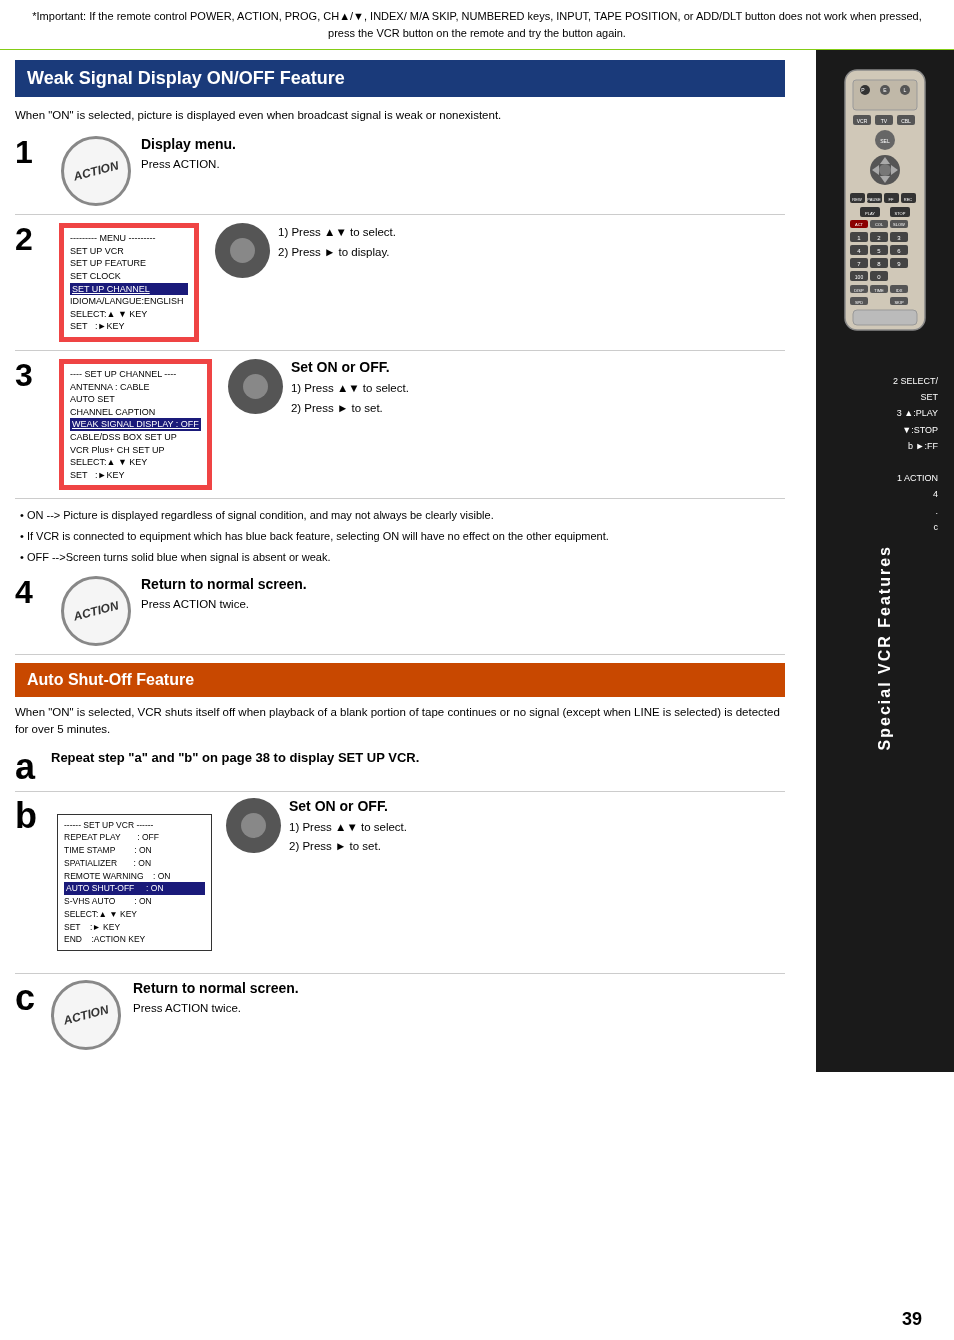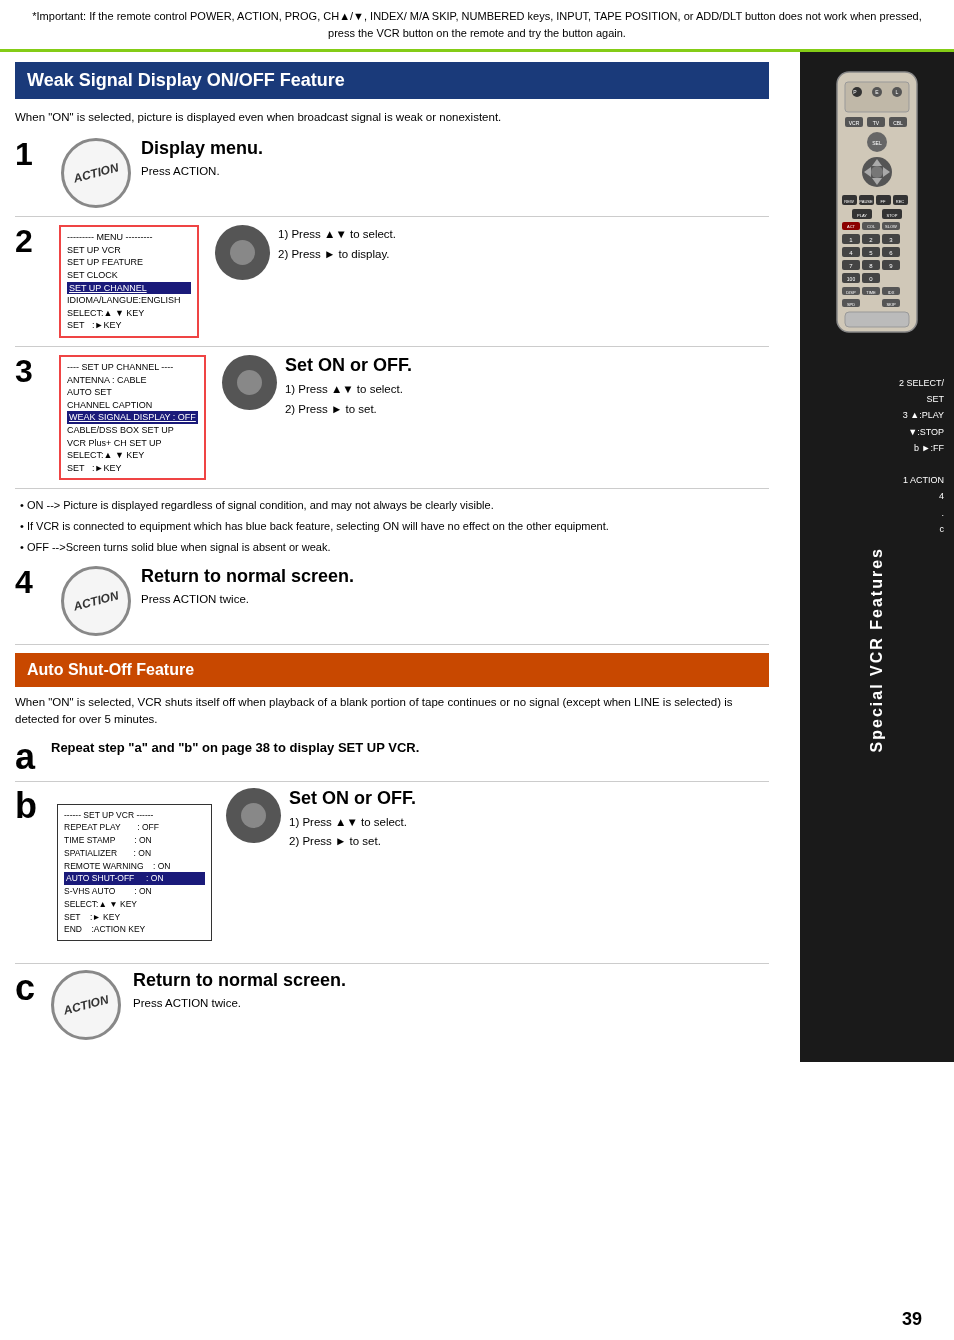--- a/index.html
+++ b/index.html
@@ -11,46 +11,46 @@
       min-height: 1340px;
       position: relative;
       overflow-x: hidden;
     }
 
     
     .important-notice {
       font-size: 11px;
       text-align: center;
       padding: 8px 20px;
-      border-bottom: 3px solid #84cc16;
+      border-bottom: 1px solid #84cc16;
       line-height: 1.5;
     }
 
     
     .main-content {
       display: flex;
       padding: 0;
       gap: 16px;
     }
 
     
     .left-col {
       flex: 1;
       padding: 10px 15px;
     }
 
     
     .right-sidebar {
-      width: 154px;
+      width: 138px;
       background: #1a1a1a;
       color: #fff;
       display: flex;
       flex-direction: column;
       align-items: center;
-      padding: 10px 5px;
+      padding: 10px 11px;
       position: relative;
     }
 
     
     .section-header {
       background: #1a3a7a;
       color: #fff;
       font-size: 18px;
       font-weight: bold;
       padding: 8px 12px;
@@ -108,21 +108,21 @@
       min-width: 70px;
     }
 
     .action-btn-text {
       transform: rotate(-15deg);
       font-size: 12px;
     }
 
     
     .menu-box {
-      border: 2px solid #ef4444;
+      border: 5px solid #ef4444;
       padding: 4px 6px;
       font-size: 9px;
       line-height: 1.4;
       min-width: 140px;
       margin: 0 8px;
       background: #fff;
     }
 
     .menu-box .highlighted {
       background: #1a1a7a;
@@ -155,21 +155,21 @@
       border-radius: 50%;
       background: #888;
     }
 
     
     .step-desc {
       flex: 1;
     }
 
     .step-desc h3 {
-      font-size: 18px;
+      font-size: 14px;
       font-weight: bold;
       margin-bottom: 4px;
     }
 
     .step-desc p {
       font-size: 11.5px;
       line-height: 1.5;
     }
 
     .step-desc .sub-steps {

